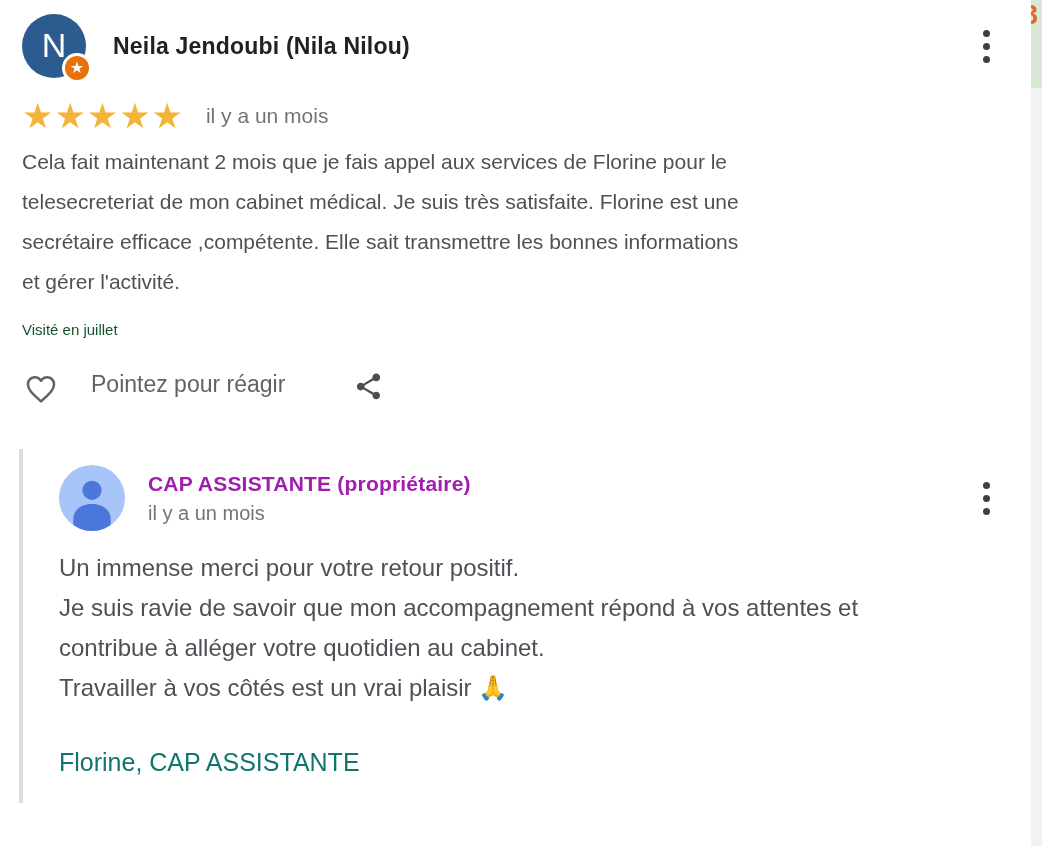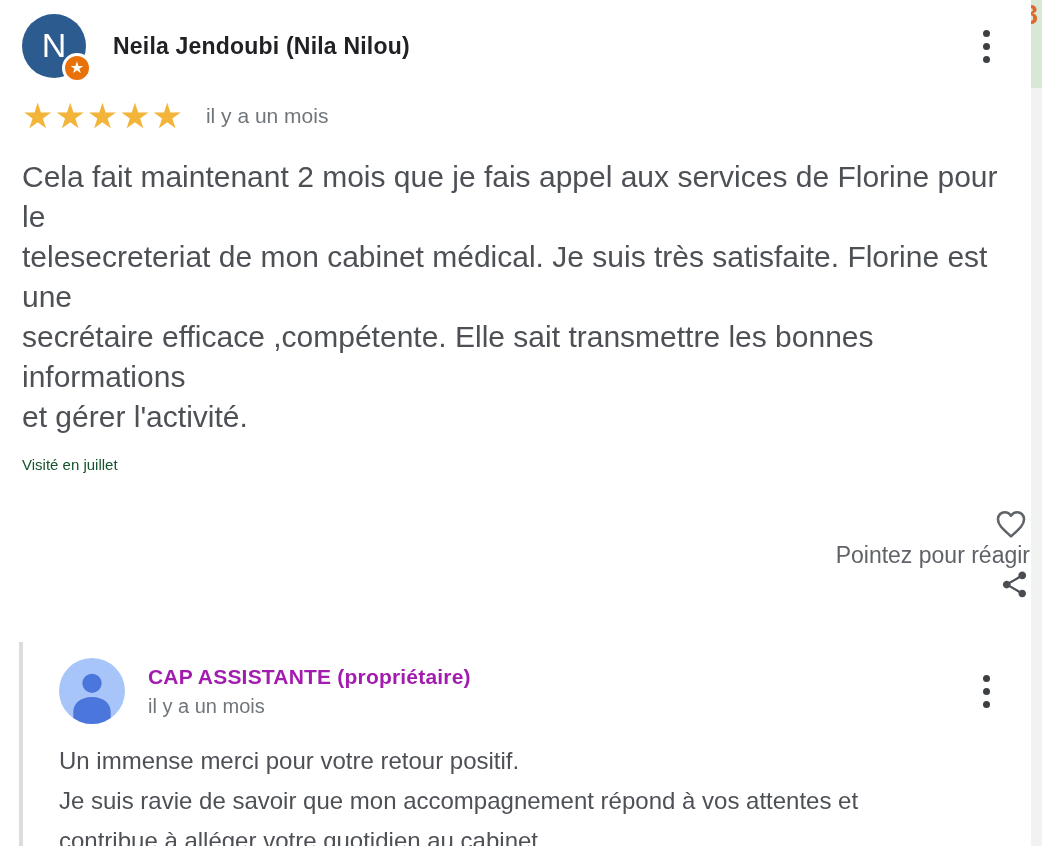--- a/index.html
+++ b/index.html
@@ -86,38 +86,37 @@
     letter-spacing: 1px;
     line-height: 32px;
   }
   .review-age {
     font-size: 21px;
     color: #70757a;
     margin-left: 22px;
   }
   
   .review-text {
-    margin-top: 25px;
-    font-size: 30px;
+    margin-top: 10px;
+    font-size: 21px;
     line-height: 40px;
     color: #4d5156;
     white-space: pre-line;
     max-width: 985px;
   }
   .visited {
     margin-top: 19px;
     font-size: 15px;
     color: #14532d;
   }
   
   .react-row {
     margin-top: 33px;
     display: flex;
-    align-items: flex-end;
-    flex-direction: column;
+    align-items: flex-start;
   }
   .heart-btn { display: flex; align-items: center; cursor: pointer; }
   .react-label {
     margin-left: 31px;
     font-size: 23px;
     color: #5f6368;
   }
   .share-btn {
     margin-left: 68px;
     display: flex; align-items: center;

